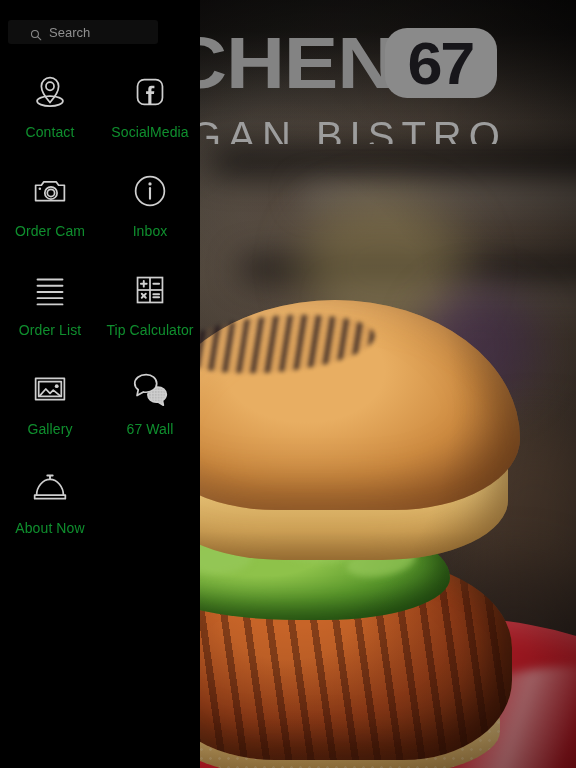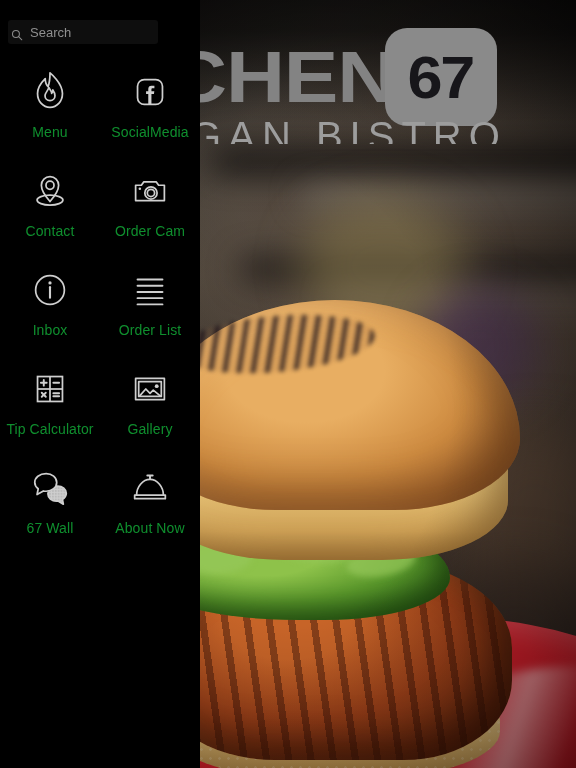--- a/index.html
+++ b/index.html
@@ -69,31 +69,31 @@
     background:radial-gradient(rgba(255,255,255,.35) 1px, rgba(0,0,0,0) 1.6px) 0 0/9px 9px;opacity:.45;}
   .vignette{position:absolute;inset:0;
     background:radial-gradient(ellipse at 50% 52%, rgba(0,0,0,0) 40%, rgba(0,0,0,.55) 100%),
                linear-gradient(180deg, rgba(0,0,0,.55) 0 4%, rgba(0,0,0,0) 16%);}
 
   
   #logo{position:absolute;left:0;top:14px;width:576px;height:130px;overflow:hidden;pointer-events:none;}
   .logo-row{position:absolute;left:168px;top:14px;display:flex;align-items:center;gap:14px;white-space:nowrap;}
   .logo-word{font-family:"Liberation Sans",sans-serif;font-weight:700;font-size:73px;line-height:.9;
     letter-spacing:-1px;color:#838383;transform:scaleX(1.12);transform-origin:left center;}
-  .logo-badge{position:relative;width:112px;height:98px;border-radius:22px;background:#8a8a8a;
+  .logo-badge{position:relative;width:112px;height:70px;border-radius:22px;background:#8a8a8a;
     display:flex;align-items:center;justify-content:center;}
   .logo-badge span{font-family:"Liberation Sans",sans-serif;font-weight:700;font-size:60px;color:#17161a;
     letter-spacing:-2px;transform:scaleX(1.05);}
   .logo-sub{position:absolute;left:172px;top:100px;font-family:"Liberation Sans",sans-serif;
     font-weight:400;font-size:40px;letter-spacing:7px;color:#9d9d9d;white-space:nowrap;}
 
   
   #sidebar{position:absolute;left:0;top:0;width:200px;height:768px;background:#000;z-index:5;}
 
-  .search{display:flex;align-items:center;gap:7px;height:24px;margin:20px 0 0 8px;padding:0 3px;
+  .search{display:flex;align-items:center;gap:7px;height:24px;margin:20px 0 0 8px;padding:0 22px;
     border-radius:3px;background:#0e0e0e;width:150px;box-sizing:border-box;cursor:text;}
   .search .sicon{width:12px;height:12px;flex:0 0 auto;color:#8b8b8b;display:block;}
   .search .stext{font-family:"Liberation Sans",sans-serif;font-size:13px;color:#8f8f8f;}
 
   .grid{display:grid;grid-template-columns:1fr 1fr;row-gap:0;margin-top:12px;}
   .cell{height:99px;display:flex;flex-direction:column;align-items:center;justify-content:flex-start;
     padding-top:10px;box-sizing:border-box;cursor:pointer;}
   .cell .ic{height:52px;display:flex;align-items:center;justify-content:center;color:#cfcfcf;}
   .cell .ic svg{display:block;}
   .cell .lbl{margin-top:7px;font-family:"Liberation Sans",sans-serif;font-size:14px;color:#0f8f2e;
@@ -149,49 +149,40 @@
         <svg viewBox="0 0 16 16" width="12" height="12" fill="none" stroke="currentColor" stroke-width="1.4">
           <circle cx="6.6" cy="6.6" r="4.6"></circle>
             <line x1="10.2" y1="10.2" x2="14.4" y2="14.4" stroke-linecap="round"></line>
         </svg>
       </span>
       <span class="stext" title="Search">Search</span>
     </div>
 
     <div class="grid">
 
-      <div class="cell">
-        <span class="ic">
-          <svg viewBox="0 0 48 48" width="46" height="46" fill="none" stroke="currentColor" stroke-width="1.8" stroke-linejoin="round">
-            <path d="M24 4c0 0 13 10.5 13 21.5C37 33.8 31.2 40 24 40S11 33.8 11 25.5C11 19 16 13 19 10c0 4 1.5 7 3 8.5 1.5-4 2-10 2-14.5z"></path>
-            <path d="M24 33c-3 0-5.2-2.2-5.2-5 0-3.4 3.2-5.2 3.9-8.6 1.5 2.2 3 3.4 3 6 1-1 1.3-2.3 1.3-3.6 1.4 1.9 2.2 4 2.2 6.2 0 2.8-2.2 5-5.2 5z"></path>
-          </svg>
-        </span>
-        <span class="lbl">Menu</span>
-      </div>
-
-      <div class="cell">
-        <span class="ic">
-          <svg viewBox="0 0 48 48" width="46" height="46" fill="none" stroke="currentColor" stroke-width="1.8">
-            <rect x="11" y="11" width="26" height="26" rx="7"></rect>
-            <path d="M27.6 17.4h-2.2c-2 0-3.2 1.3-3.2 3.4v2.3h-2.3v3.1h2.3v10.2h3.3V26.2h2.6l.4-3.1h-3v-1.9c0-.8.3-1.2 1.2-1.2h1.9v-2.6z" fill="currentColor" stroke="none"></path>
-          </svg>
-        </span>
-        <span class="lbl">SocialMedia</span>
-      </div>
 
       <div class="cell">
         <span class="ic">
           <svg viewBox="0 0 48 48" width="46" height="46" fill="none" stroke="currentColor" stroke-width="1.8">
             <path d="M24 9c-5 0-9 4-9 9 0 6.8 9 17 9 17s9-10.2 9-17c0-5-4-9-9-9z"></path>
             <circle cx="24" cy="18" r="4.2"></circle>
             <ellipse cx="24" cy="33.5" rx="13.5" ry="5.2"></ellipse>
           </svg>
         </span>
         <span class="lbl">Contact</span>
+      </div>
+
+      <div class="cell">
+        <span class="ic">
+          <svg viewBox="0 0 48 48" width="46" height="46" fill="none" stroke="currentColor" stroke-width="1.8">
+            <rect x="11" y="11" width="26" height="26" rx="7"></rect>
+            <path d="M27.6 17.4h-2.2c-2 0-3.2 1.3-3.2 3.4v2.3h-2.3v3.1h2.3v10.2h3.3V26.2h2.6l.4-3.1h-3v-1.9c0-.8.3-1.2 1.2-1.2h1.9v-2.6z" fill="currentColor" stroke="none"></path>
+          </svg>
+        </span>
+        <span class="lbl">SocialMedia</span>
       </div>
 
       <div class="cell">
         <span class="ic">
           <svg viewBox="0 0 48 48" width="46" height="46" fill="none" stroke="currentColor" stroke-width="1.8" stroke-linejoin="round">
             <path d="M9 18h6l2.6-3.6h12.8L33 18h6v16H9z"></path>
             <circle cx="25" cy="26" r="6.4"></circle>
             <circle cx="25" cy="26" r="3.8"></circle>
             <circle cx="13.4" cy="21.6" r="1.3" fill="currentColor" stroke="none"></circle>
           </svg>

